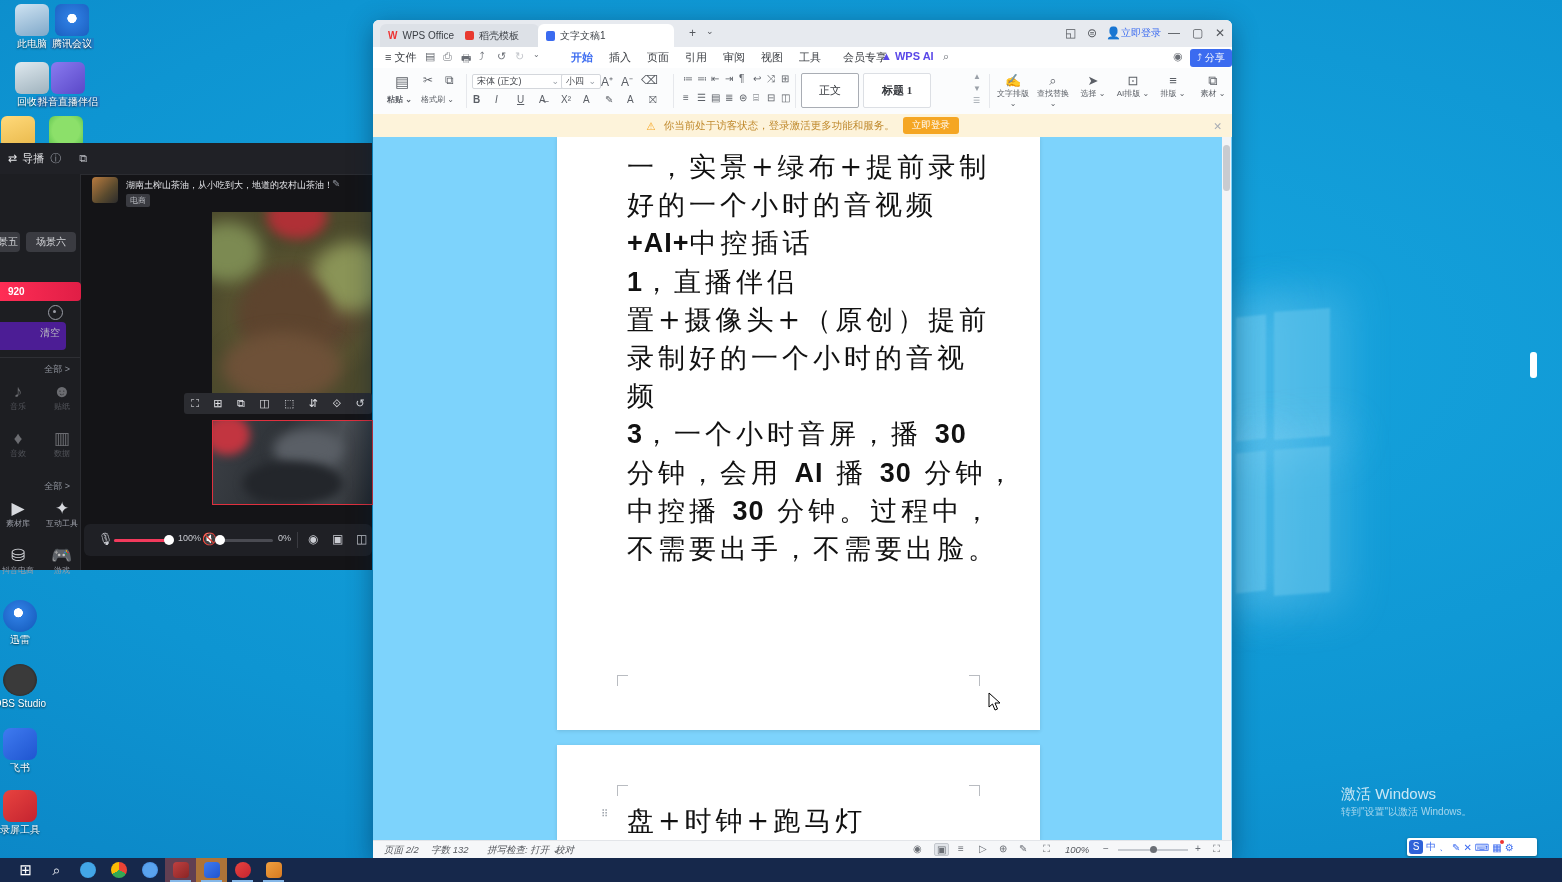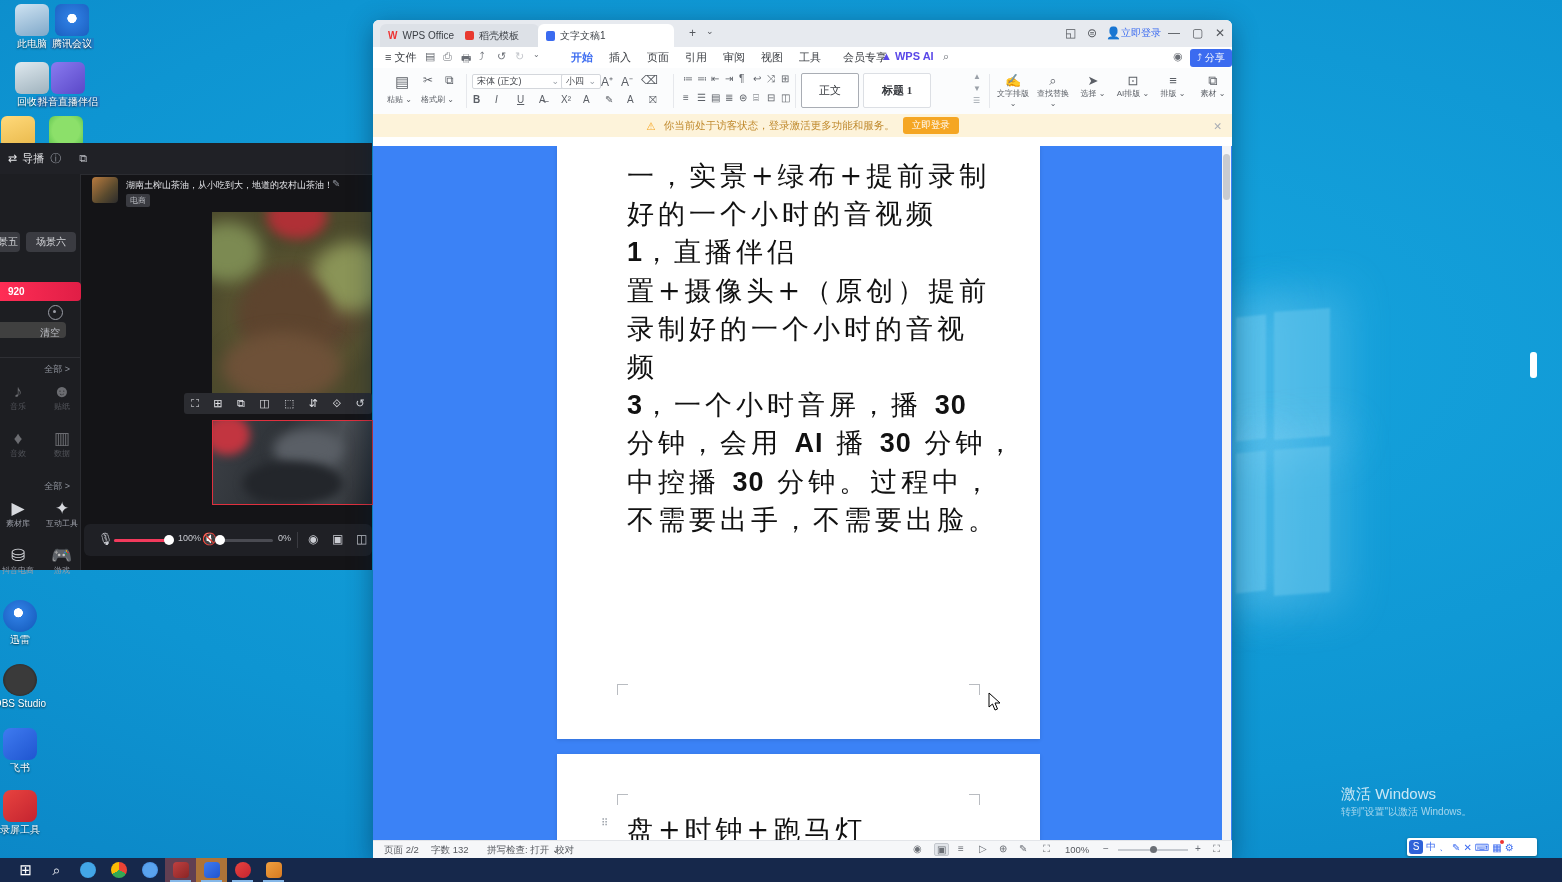--- a/index.html
+++ b/index.html
@@ -15,21 +15,21 @@
   .dicon .lbl{line-height:11px;display:inline-block;padding:0 2px;}
   .sel .lbl{background:rgba(40,110,190,.55);}
   
   #stream{position:absolute;left:0;top:143px;width:372px;height:427px;background:#141417;color:#cfd1d6;}
   #sa-top{position:absolute;left:0;top:0;width:372px;height:31px;background:#202126;border-bottom:1px solid #2b2c31;
     display:flex;align-items:center;font-size:11px;color:#e6e7ea;}
   #sa-side{position:absolute;left:0;top:31px;width:80px;height:396px;background:#1d1e22;border-right:1px solid #2b2c31;}
   .sa-tab{position:absolute;height:20px;background:#3a3b41;border-radius:4px;color:#d5d6da;font-size:10px;line-height:20px;text-align:center;}
   #redbar{position:absolute;left:0;top:108px;width:73px;height:19px;border-radius:0 4px 4px 0;
     background:linear-gradient(90deg,#ff2d55,#e01e46);color:#fff;font-size:10px;line-height:19px;padding-left:8px;font-weight:bold;}
-  #clearbox{position:absolute;left:0;top:148px;width:66px;height:16px;background:#404040;border-radius:0 4px 4px 0;}
+  #clearbox{position:absolute;left:0;top:148px;width:66px;height:28px;background:#4c1d95;border-radius:0 4px 4px 0;}
   #clearbox span{position:absolute;right:6px;top:4px;font-size:10px;color:#b8bac0;}
   .sec{position:absolute;right:10px;font-size:9px;color:#8f939c;}
   .tool{position:absolute;width:40px;text-align:center;}
   .tool .tic{font-size:17px;line-height:20px;color:#d7d9de;}
   .tool .tlb{font-size:8px;color:#9a9da6;line-height:10px;}
   .dim{opacity:.42;}
   #sa-title{position:absolute;left:86px;top:34px;right:4px;height:34px;}
   #v1{position:absolute;left:212px;top:69px;width:159px;height:183px;overflow:hidden;
       background:radial-gradient(60% 40% at 55% 55%, #6d513b 0%, #5c4530 45%, #55502f 75%, #4c4a2c 100%);}
   #v2{position:absolute;left:212px;top:277px;width:159px;height:83px;border:1px solid #e0303e;overflow:hidden;
@@ -57,31 +57,31 @@
   .rsep{position:absolute;top:6px;width:1px;height:34px;background:#e6e8ec;}
   .ricon{position:absolute;font-size:12px;color:#5b5f66;}
   .rlbl{position:absolute;font-size:8px;color:#5b5f66;}
   .fbox{position:absolute;border:1px solid #d4d7dc;border-radius:2px;background:#fff;font-size:9px;color:#44474d;line-height:13px;padding:0 4px;height:13px;}
   .sbox{position:absolute;top:5px;height:33px;background:#fff;border:1px solid #dcdfe4;border-radius:2px;text-align:center;font-size:11px;color:#34373c;line-height:33px;}
   .tool2{position:absolute;width:40px;text-align:center;}
   .tool2 .i{font-size:13px;color:#5b5f66;line-height:16px;}
   .tool2 .l{font-size:8px;color:#5b5f66;line-height:10px;}
   #warn{position:absolute;left:0;top:94px;width:859px;height:23px;background:#fdf3da;display:flex;align-items:center;justify-content:center;gap:8px;font-size:10.5px;color:#c08a2e;}
   #warnbtn{background:#f5a623;color:#fff;border-radius:3px;font-size:9.5px;padding:2px 9px;}
-  #docarea{position:absolute;left:0;top:126px;width:859px;height:703px;background:#3b82f6;overflow:hidden;}
+  #docarea{position:absolute;left:0;top:117px;width:859px;height:703px;background:#7dd3fc;overflow:hidden;}
   .pagew{position:absolute;left:184px;width:483px;background:#fff;box-shadow:0 1px 4px rgba(0,0,0,.12);}
   #doctext{position:absolute;left:70px;top:11px;width:350px;font-family:"DejaVu Serif","Liberation Serif",serif;
      font-size:27px;color:#111;letter-spacing:4px;line-height:38.2px;white-space:nowrap;}
   #doctext .b,#p2line .b{font-family:"Liberation Sans",sans-serif;font-weight:bold;letter-spacing:1px;}
   .cmark{position:absolute;width:10px;height:10px;border-color:#b9bcc1;border-style:solid;border-width:0;}
   #p2line{position:absolute;left:70px;top:58px;font-family:"DejaVu Serif","Liberation Serif",serif;font-size:27px;letter-spacing:4px;color:#111;}
   #scrollv{position:absolute;right:1px;top:0;width:9px;height:703px;background:#f3f4f6;}
   #scrollv .thumb{position:absolute;left:1px;top:8px;width:7px;height:46px;border-radius:4px;background:#c8cbd0;}
   #status{position:absolute;left:0;top:820px;width:859px;height:18px;background:#f6f7f9;border-top:1px solid #e3e5e9;font-size:9.5px;color:#55585e;}
-  .stx{position:absolute;top:3px;}
+  .stx{position:absolute;top:3px;font-style:italic;}
   .sic{position:absolute;top:2px;font-size:10px;color:#6b6f76;}
   
   #act1{position:absolute;left:1341px;top:785px;font-size:15px;color:rgba(255,255,255,.78);}
   #act2{position:absolute;left:1341px;top:805px;font-size:10px;color:rgba(255,255,255,.62);}
   
   #ime{position:absolute;left:1407px;top:838px;width:126px;height:18px;background:#fff;border-radius:2px;box-shadow:0 1px 3px rgba(0,0,0,.4);display:flex;align-items:center;gap:3px;padding:0 2px;}
   #ime .g{font-size:10px;color:#3b6bf0;}
   
   #taskbar{position:absolute;left:0;top:858px;width:1562px;height:24px;background:#16284b;}
   .tbi{position:absolute;top:0;width:31px;height:24px;display:flex;align-items:center;justify-content:center;}
@@ -262,21 +262,21 @@
       <span class="menu" style="left:508px;color:#5a48e8;font-weight:bold;">▲ <span>WPS AI</span></span>
       <span class="qicon" style="left:570px;">⌕</span>
       <span class="qicon" style="left:800px;">◉</span>
       <span class="abs" style="left:817px;top:2px;background:#3b6bf0;color:#fff;border-radius:3px;font-size:10px;padding:2px 7px;">⤴ <span>分享</span></span>
     </div>
 
     <div id="ribbon">
       <span class="ricon" style="left:22px;top:5px;font-size:15px;">▤</span>
       <span class="ricon" style="left:50px;top:5px;">✂</span>
       <span class="ricon" style="left:72px;top:5px;">⧉</span>
-      <span class="rlbl" style="left:14px;top:26px;"><span>粘贴</span> ⌄</span>
+      <span class="rlbl" style="left:14px;top:26px;font-weight:bold;"><span>粘贴</span> ⌄</span>
       <span class="rlbl" style="left:48px;top:26px;"><span>格式刷</span> ⌄</span>
       <div class="rsep" style="left:93px;"></div>
       <div class="fbox" style="left:99px;top:6px;width:82px;"><span>宋体 (正文)</span> <span style="float:right;color:#9aa0a8;">⌄</span></div>
       <div class="fbox" style="left:188px;top:6px;width:30px;"><span>小四</span> <span style="float:right;color:#9aa0a8;">⌄</span></div>
       <span class="ricon" style="left:228px;top:5px;">A⁺</span>
       <span class="ricon" style="left:248px;top:5px;">A⁻</span>
       <span class="ricon" style="left:268px;top:5px;">⌫</span>
       <div id="fontbtns">
           <span class="ricon" style="left: 100px; top: 26px; font-size: 10px; font-weight: bold;">B</span>
           <span class="ricon" style="left: 122px; top: 26px; font-size: 10px; font-style: italic;">I</span>
@@ -347,20 +347,21 @@
       <span>你当前处于访客状态，登录激活更多功能和服务。</span>
       <span id="warnbtn">立即登录</span>
       <span style="position:absolute;right:10px;color:#a9adb4;">✕</span>
     </div>
 
     <div id="docarea">
       <div class="pagew" style="top:0;height:593px;">
         <div id="doctext">
             <div><span>一，实景+绿布+提前录制</span></div>
             <div><span>好的一个小时的音视频</span></div>
+            <div><span class="b">+AI+</span><span>中控插话</span></div>
             <div><span class="b">1</span><span>，直播伴侣</span></div>
             <div><span>置+摄像头+（原创）提前</span></div>
             <div><span>录制好的一个小时的音视</span></div>
             <div><span>频</span></div>
             <div><span class="b">3</span><span>，一个小时音屏，播 </span><span class="b">30</span></div>
             <div><span>分钟，会用 </span><span class="b">AI</span><span> 播 </span><span class="b">30</span><span> 分钟，</span></div>
             <div><span>中控播 </span><span class="b">30</span><span> 分钟。过程中，</span></div>
             <div><span>不需要出手，不需要出脸。</span></div>
           </div>
         <div class="cmark" style="left:60px;top:538px;border-left-width:1px;border-top-width:1px;"></div>

